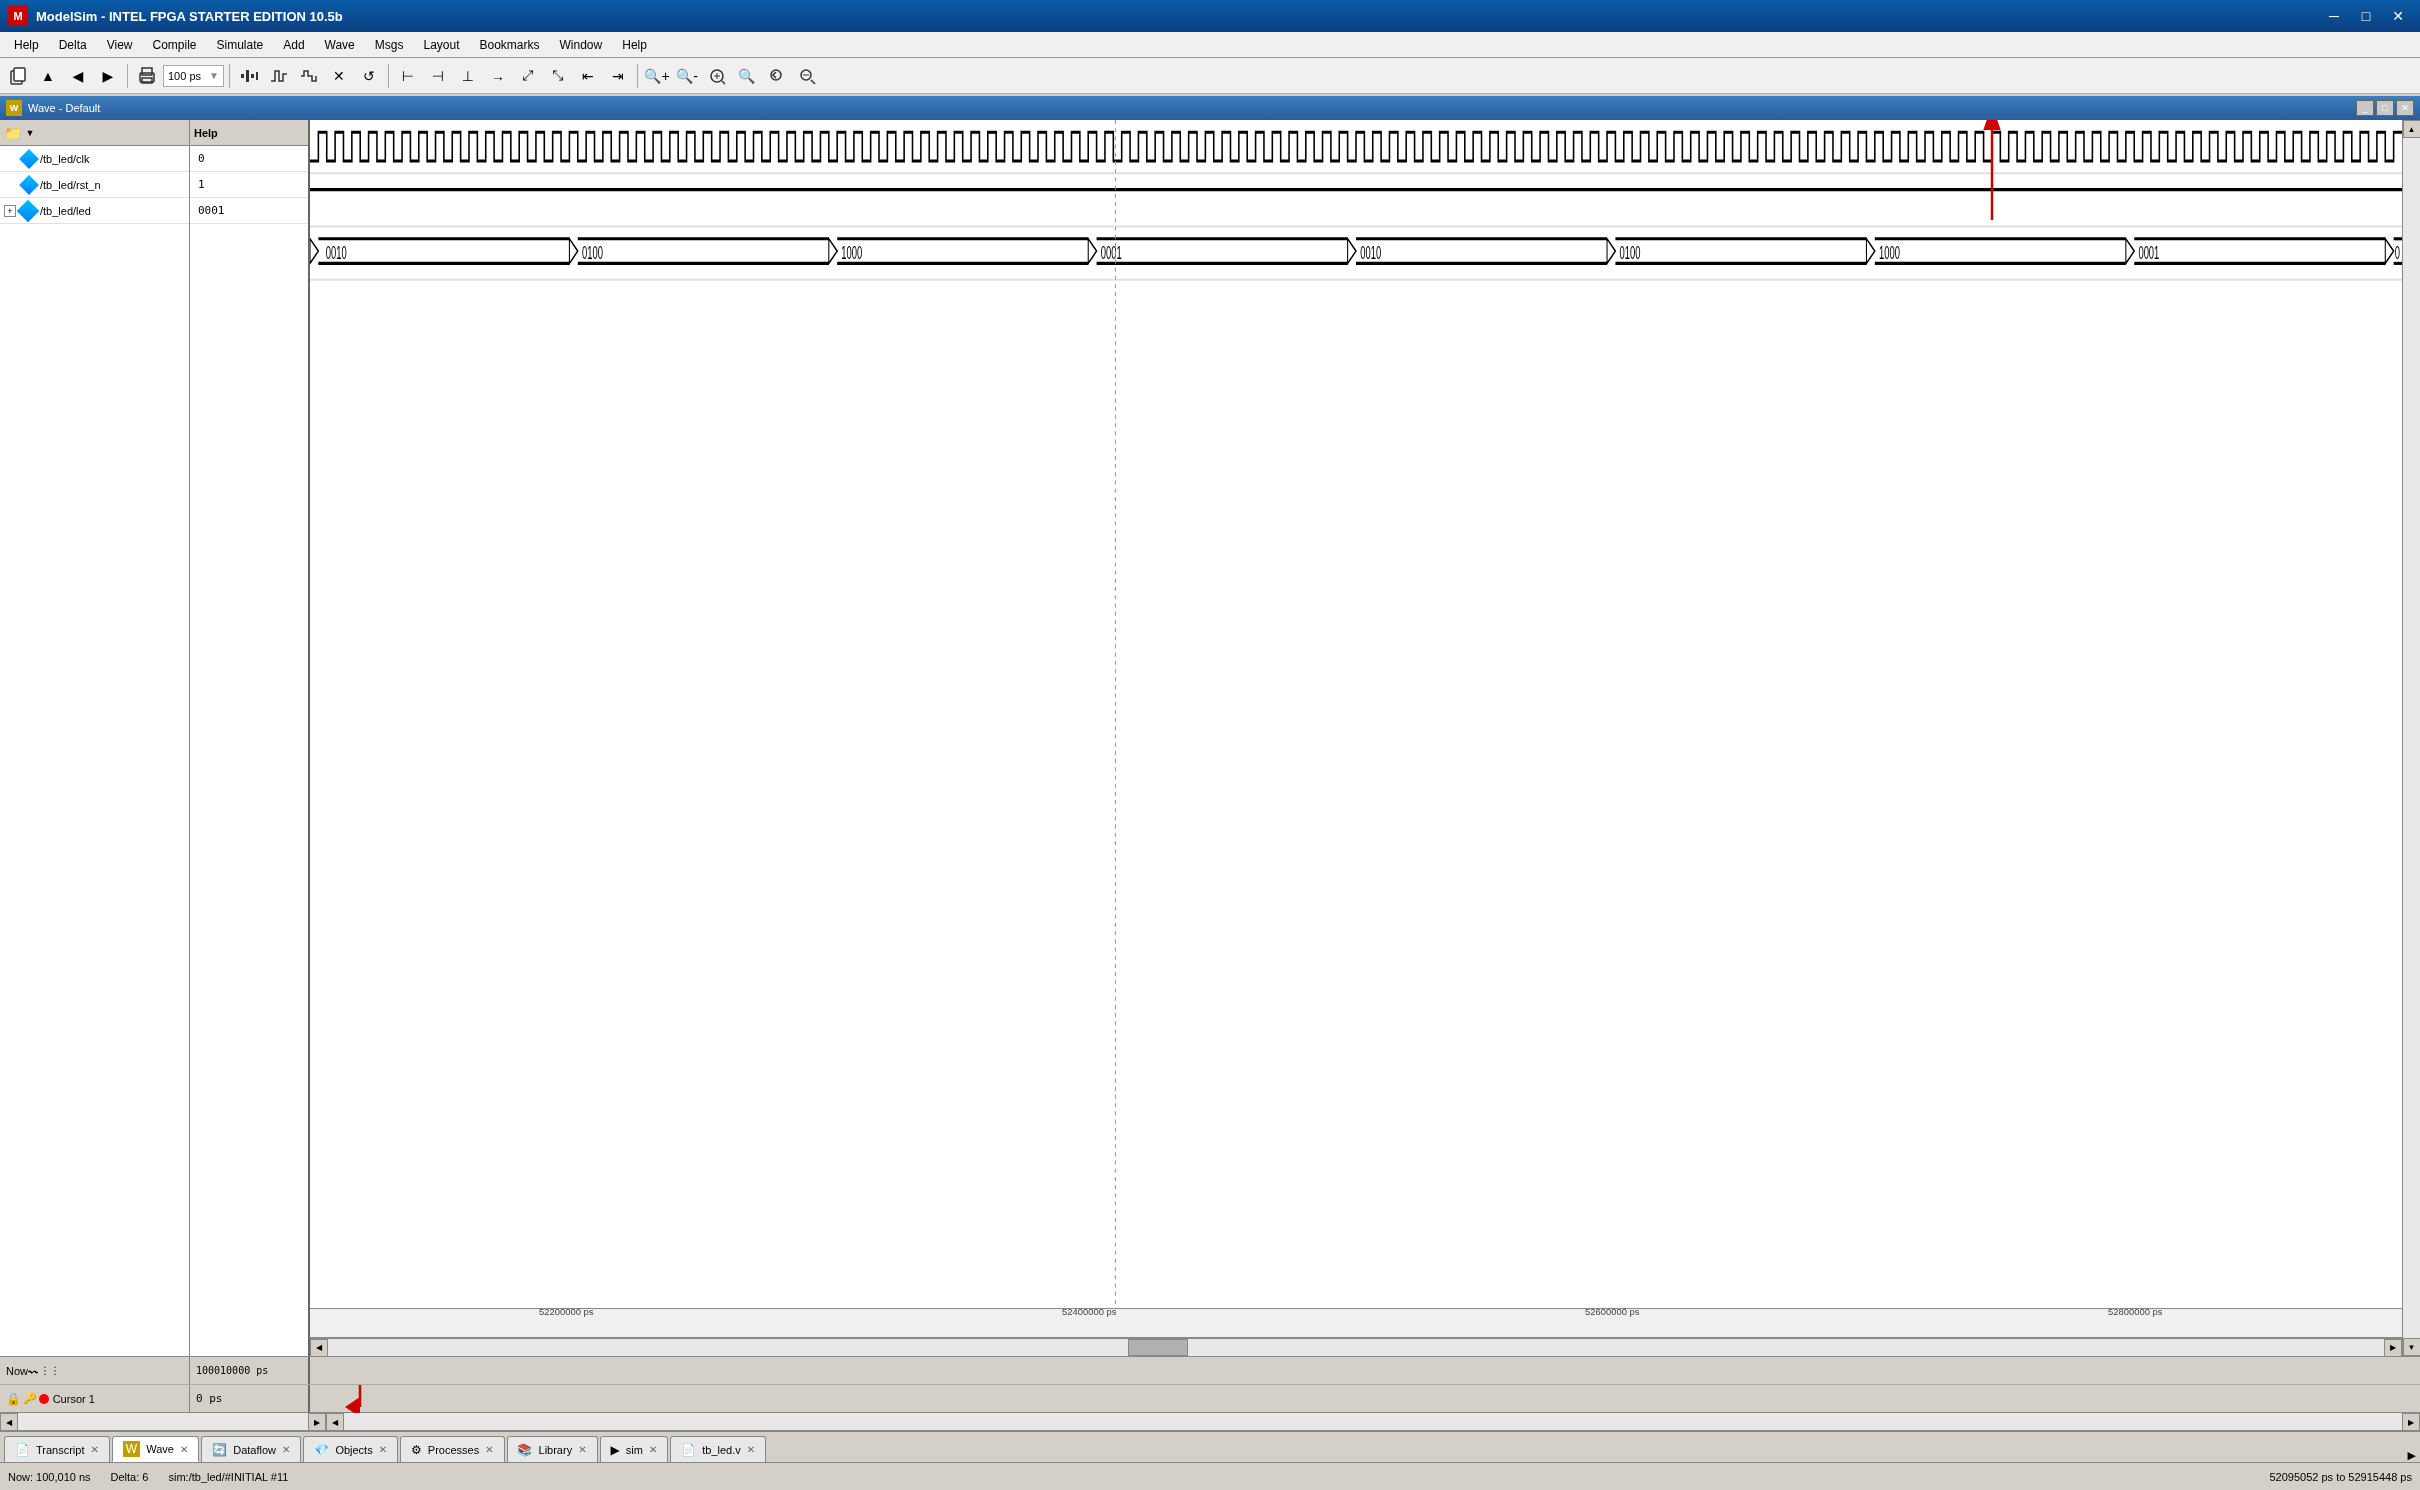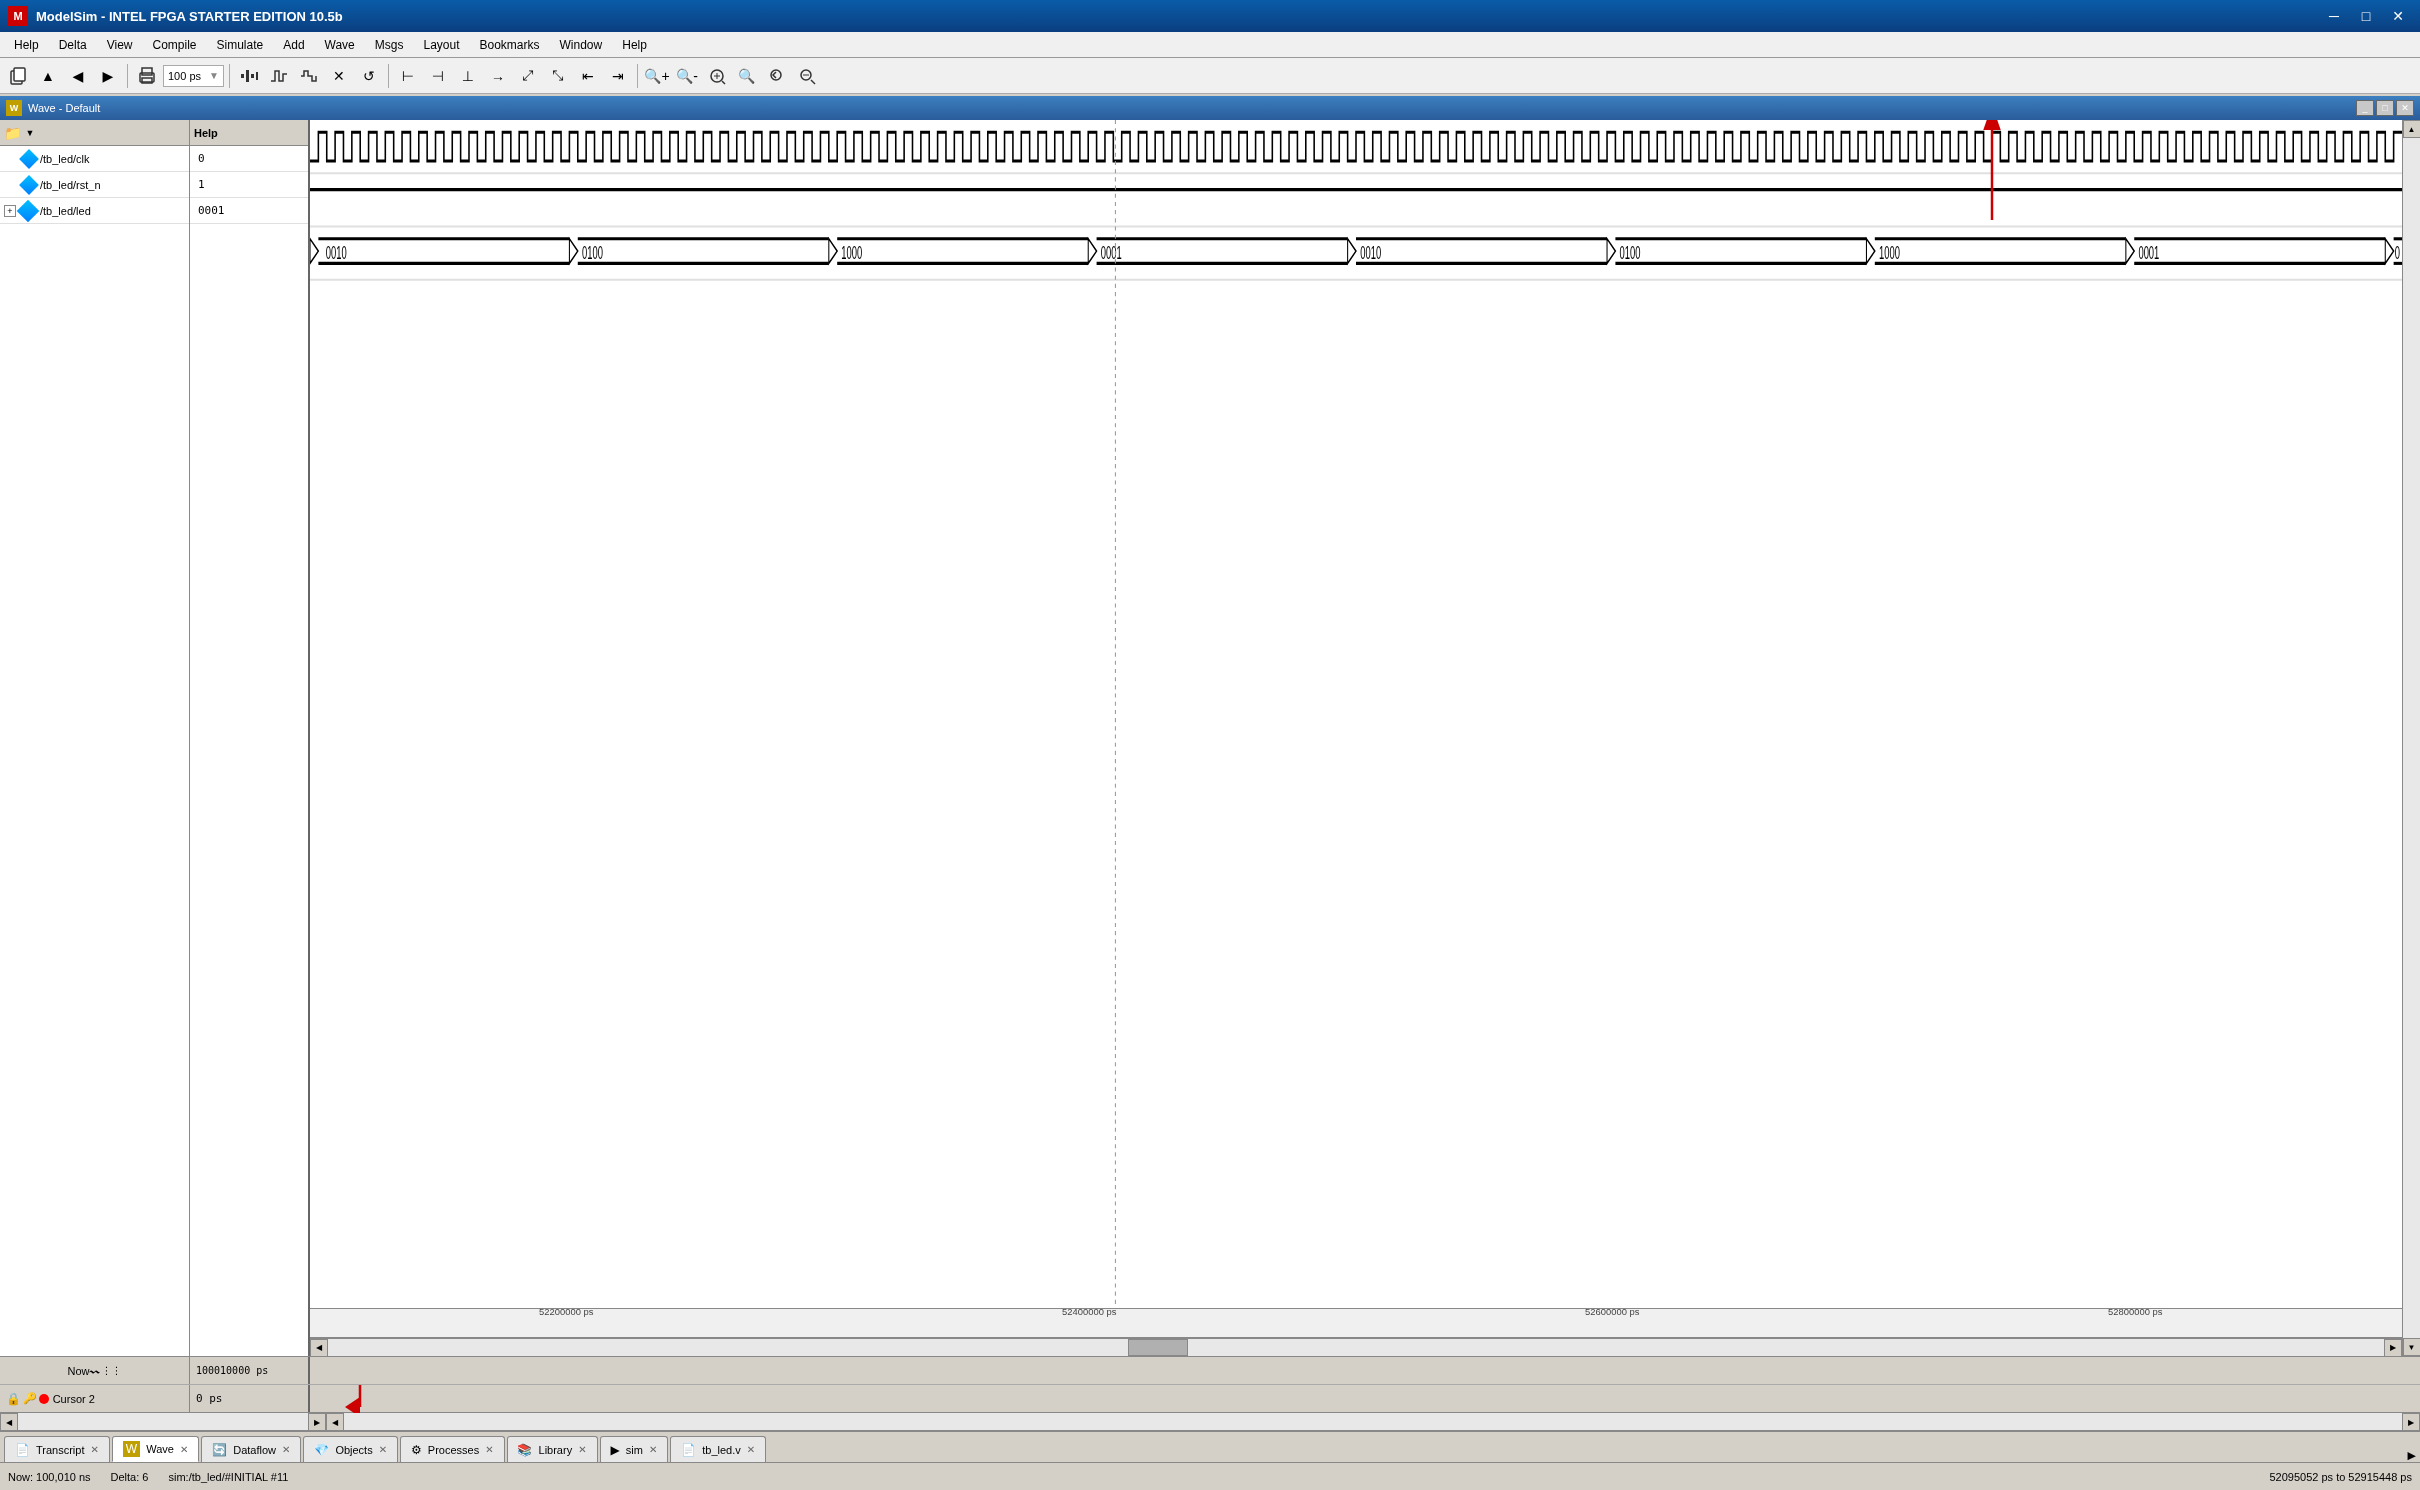--- a/index.html
+++ b/index.html
@@ -685,21 +685,21 @@
     </div>
 
     <div class="waveform-scrollbar-right">
       <div class="scroll-arrow">▲</div>
       <div class="scroll-track"></div>
       <div class="scroll-arrow">▼</div>
     </div>
   </div>
 
   <div style="display:flex; height:28px; background:#d4d0c8; border-top:1px solid #888; flex-shrink:0;">
-    <div style="width:190px; display:flex; align-items:center; padding:0 6px; border-right:1px solid #888; justify-content:center;">
+    <div style="width:190px; display:flex; align-items:center; padding:0 6px; border-right:1px solid #888; justify-content:flex-start;">
       <span>Now</span>
       <div style="display:flex;align-items:center;gap:2px;">
 
         <span style="font-size:10px;">〰</span>
         <span style="font-size:10px;">⋮⋮</span>
       </div>
     </div>
     <div style="width:120px; display:flex; align-items:center; padding:0 6px; border-right:2px solid #666; font-family:monospace; font-size:10px;">
       <span>100010000 ps</span>
     </div>
@@ -707,21 +707,21 @@
     </div>
   </div>
 
   <div style="display:flex; height:28px; background:#d4d0c8; border-top:1px solid #aaa; flex-shrink:0;">
     <div style="width:190px; display:flex; align-items:center; padding:0 6px; border-right:1px solid #888; gap:4px;">
       <div class="lock-area">
         <span class="lock-icon">🔒</span>
         <span>🔑</span>
         <div class="red-circle"></div>
       </div>
-      <span>Cursor 2</span>
+      <span>Cursor 1</span>
     </div>
     <div style="width:120px; display:flex; align-items:center; padding:0 6px; border-right:2px solid #666; font-family:monospace; font-size:11px;">
       <span>0 ps</span>
     </div>
     <div style="flex:1;">
       
       <svg width="100" height="28" viewBox="0 0 100 28" style="position:relative;">
         <defs>
           <marker id="arrow-down" markerWidth="8" markerHeight="6" refX="4" refY="0" orient="auto">
             <polygon points="0 0, 8 0, 4 6" fill="#cc0000"></polygon>

